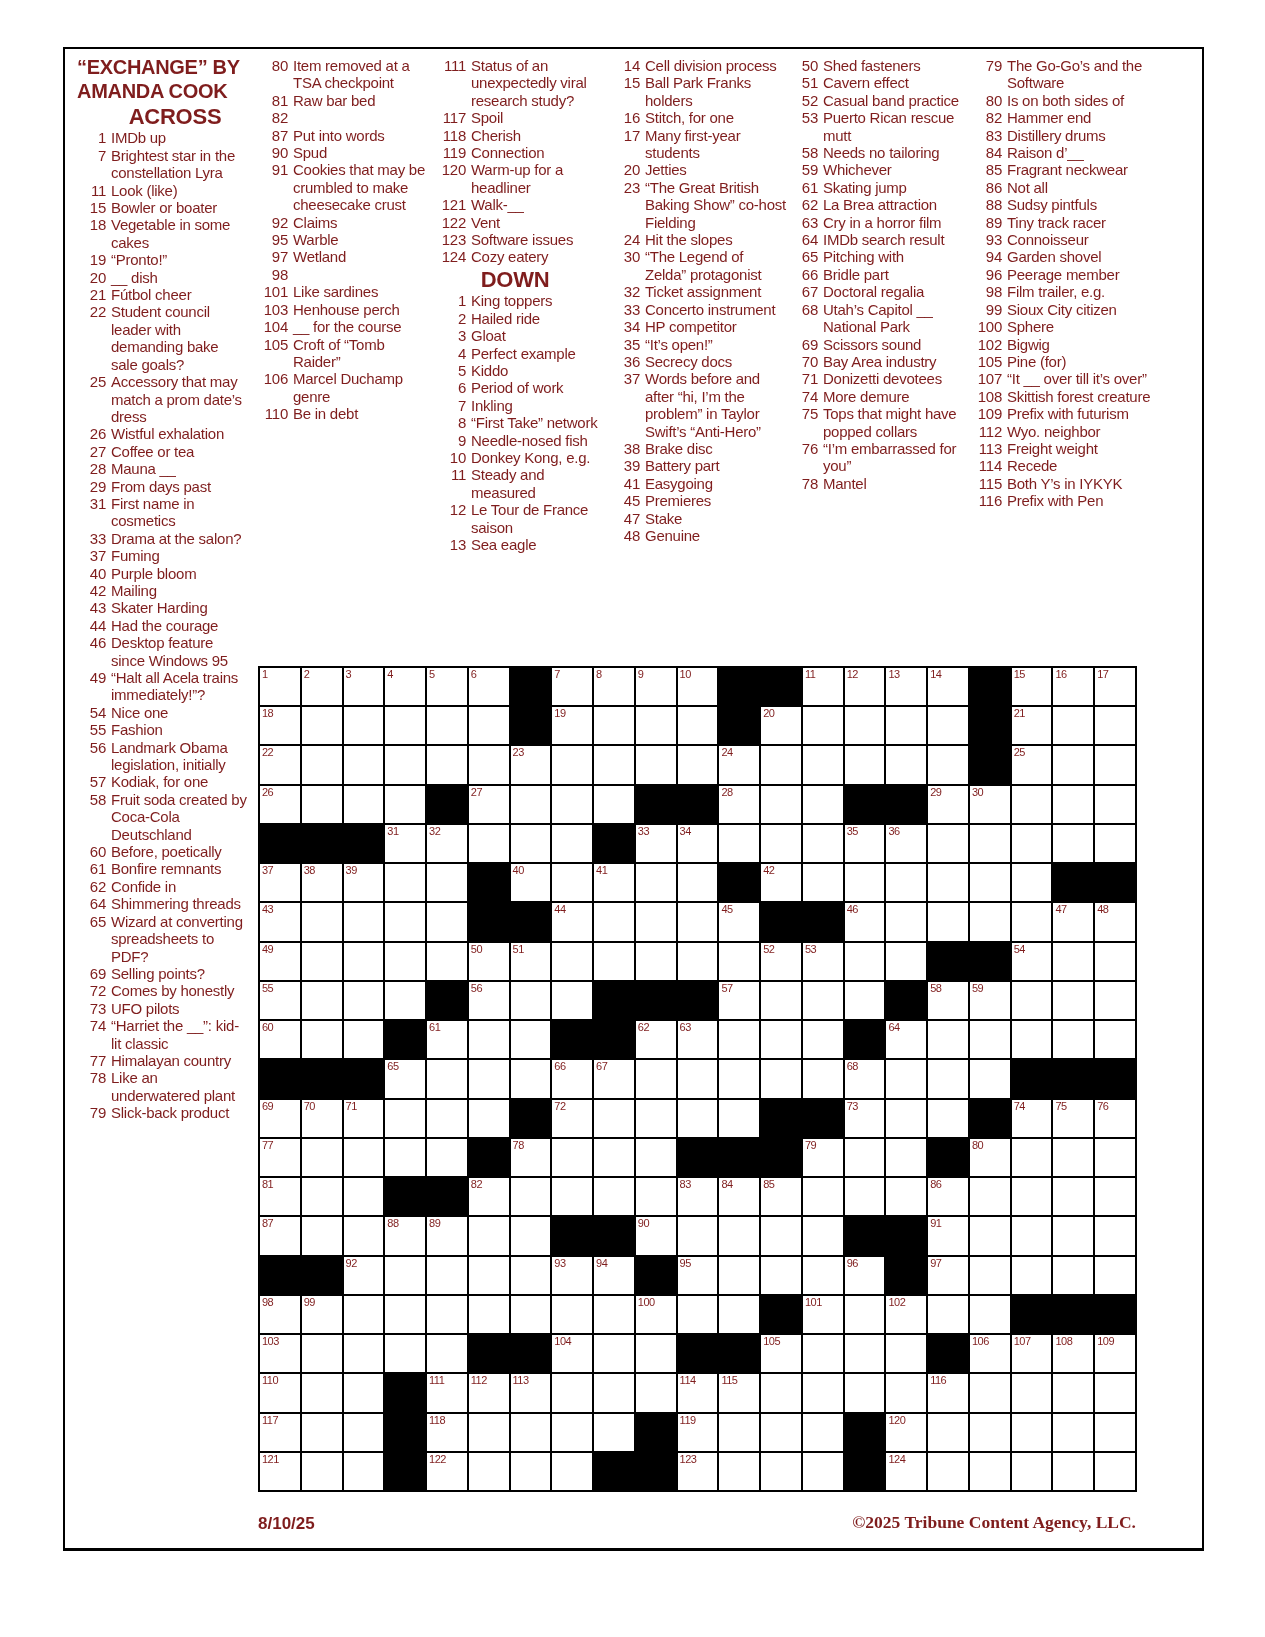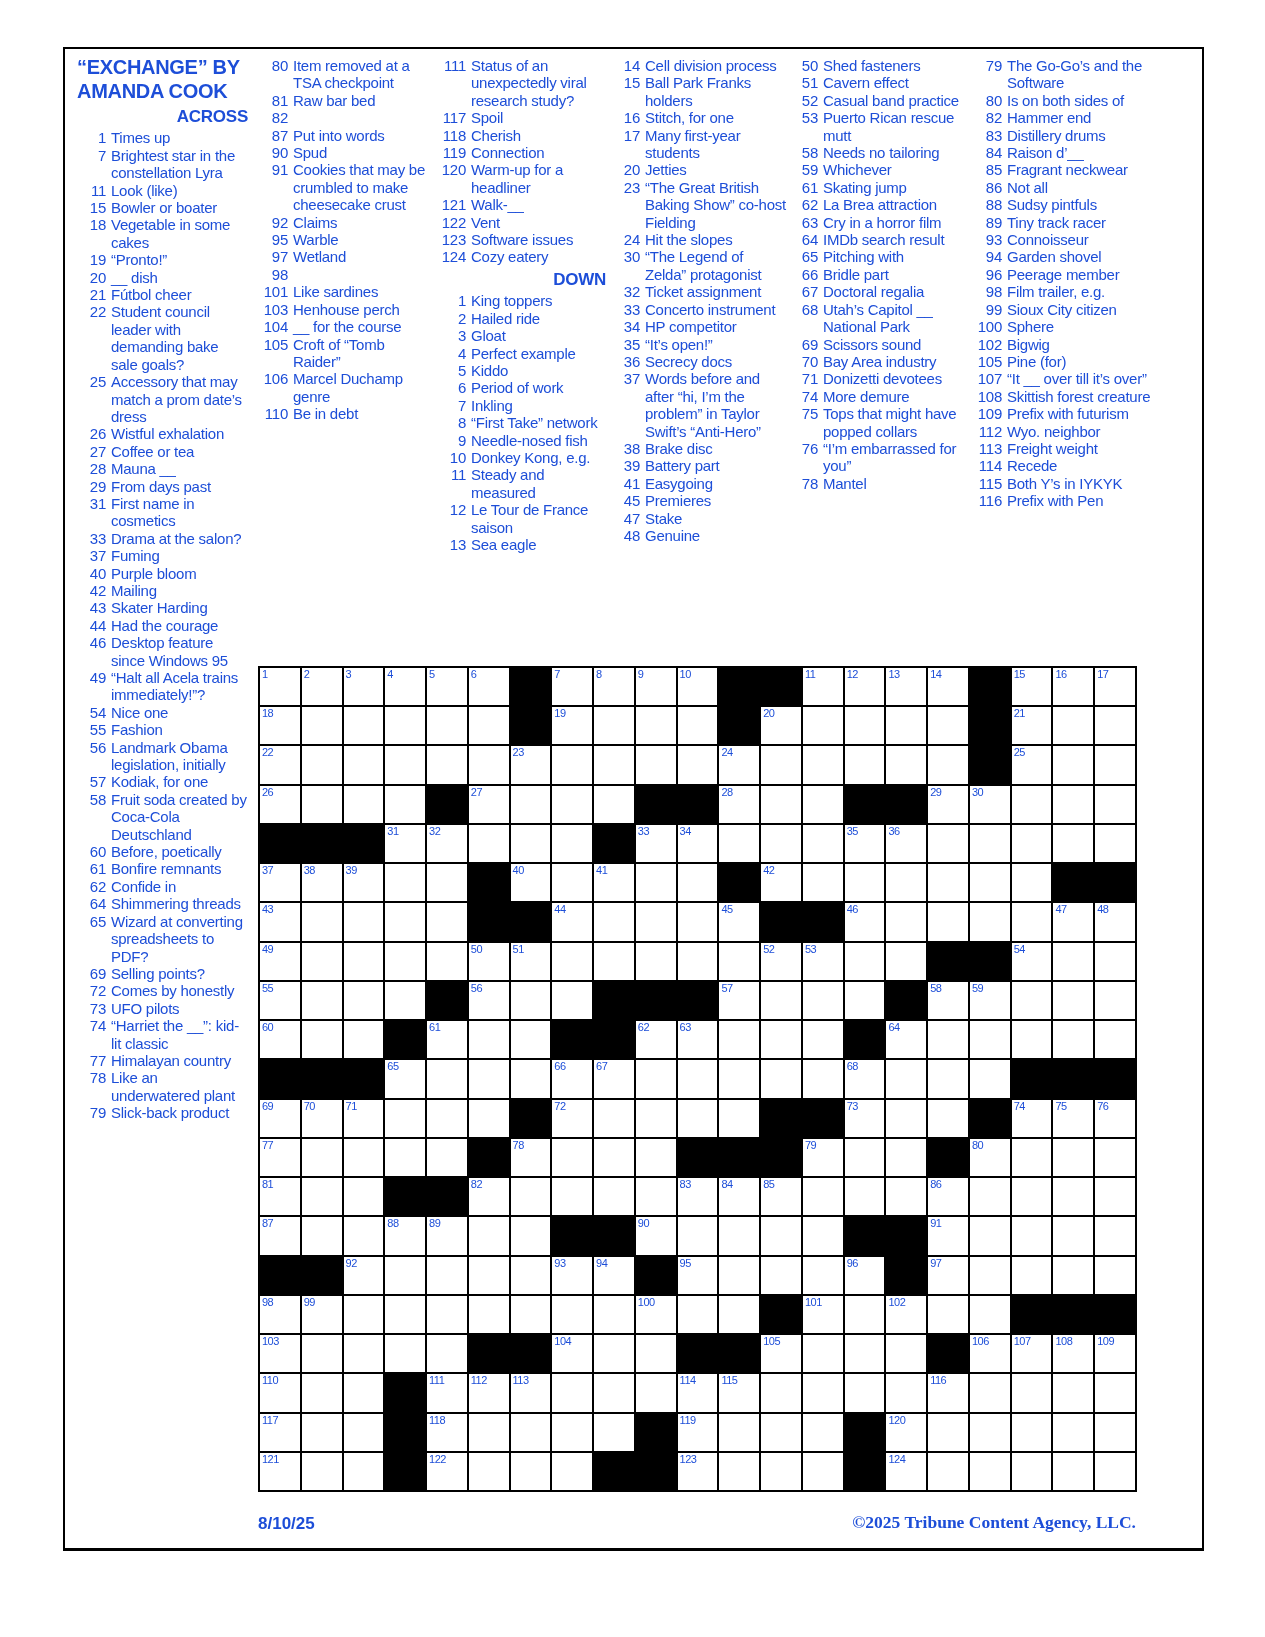--- a/index.html
+++ b/index.html
@@ -1,29 +1,29 @@
 <!DOCTYPE html>
 <html><head>
 <meta charset="utf-8">
 <style>
   html,body{margin:0;padding:0;background:#fff;}
   .page{position:relative;width:1265px;height:1637px;background:#ffffff;
-        font-family:"Liberation Sans",sans-serif;color:#1d4ed8;overflow:hidden;}
+        font-family:"Liberation Sans",sans-serif;color:#7f1d1d;overflow:hidden;}
   .frame{position:absolute;left:63px;top:47px;width:1137px;height:1499px;
          border:2px solid #000;border-bottom-width:3px;}
   .title{position:absolute;left:77px;top:55px;font-size:20px;line-height:24px;
          font-weight:bold;letter-spacing:-0.3px;}
   .cluecol{position:absolute;font-size:15px;line-height:17.4px;letter-spacing:-0.25px;}
   .col1{left:76px;top:106px;width:172px;}
   .col2{left:250px;top:57px;width:176px;}
   .col3{left:424px;top:57px;width:182px;}
   .col4{left:604px;top:57px;width:184px;}
   .col5{left:782px;top:57px;width:184px;}
   .col6{left:962px;top:57px;width:192px;}
-  .sec-header{font-weight:bold;font-size:17px;text-align:right;margin:2px 0 4px 0;}
+  .sec-header{font-weight:bold;font-size:22px;text-align:center;margin:2px 0 4px 0;}
   .col3 .sec-header{margin-top:5px;}
   .col1 .sec-header{padding-left:26px;}
   .clue{display:flex;}
   .clue .num{text-align:right;padding-right:5px;flex-shrink:0;}
   .clue .txt{flex:1;}
   .col1 .num{width:30px;}
   .col2 .num{width:38px;}
   .col3 .num{width:42px;}
   .col4 .num{width:36px;}
   .col5 .num{width:36px;}
@@ -48,21 +48,21 @@
 
   <div class="title">
     <div>“EXCHANGE” BY</div>
     <div>AMANDA COOK</div>
   </div>
 
   <div class="cluecol col1">
       <div class="sec-header">ACROSS</div>
       <div class="clue">
         <span class="num">1</span>
-        <span class="txt">Times up</span>
+        <span class="txt">IMDb up</span>
       </div>
       <div class="clue">
         <span class="num">7</span>
         <span class="txt">Brightest star in the constellation Lyra</span>
       </div>
       <div class="clue">
         <span class="num">11</span>
         <span class="txt">Look (like)</span>
       </div>
       <div class="clue">

